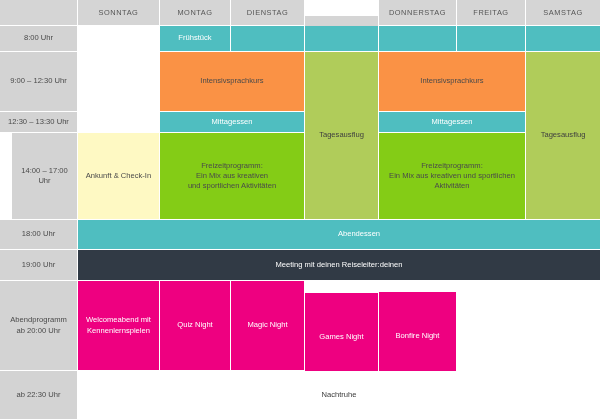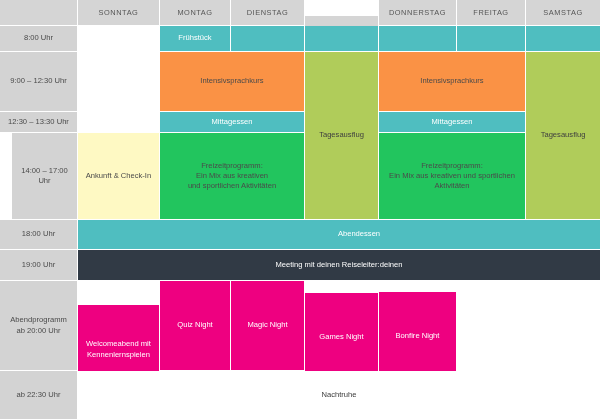--- a/index.html
+++ b/index.html
@@ -95,21 +95,21 @@
     border-bottom: 1px solid #ffffff;
   }
   .navy {
     background: #313a45;
     color: #ffffff;
     font-size: 7.6px;
     border-right: 1px solid #ffffff;
     border-bottom: 1px solid #ffffff;
   }
   .grey {
-    background: #22c55e;
+    background: #84cc16;
     color: #4a4a4a;
     font-size: 7.6px;
     border-right: 1px solid #ffffff;
     border-bottom: 1px solid #ffffff;
   }
   .lightgrey {
     background: #fef9c3;
     color: #4a4a4a;
     font-size: 7.6px;
     border-right: 1px solid #ffffff;
@@ -190,21 +190,21 @@
     </span>
   </div>
 
   <div class="cell green" style="left:305px; top:52px; width:74px; height:168px;">Tagesausflug</div>
   <div class="cell green nobr" style="left:526px; top:52px; width:74px; height:168px;">Tagesausflug</div>
 
   <div class="cell teal nobr" style="left:78px; top:220px; width:562px; height:30px;">Abendessen</div>
 
   <div class="cell navy nobr" style="left:78px; top:250px; width:522px; height:31px;">Meeting mit deinen Reiseleiter:deinen</div>
 
-  <div class="cell pink" style="left:78px;  top:281px; width:82px; height:90px;margin-top:24px;">
+  <div class="cell pink" style="left:78px;  top:281px; width:82px; height:90px;">
     <span class="lines">
       <span>Welcomeabend mit</span>
       <span>Kennenlernspielen</span>
     </span>
   </div>
   <div class="cell pink" style="left:160px; top:281px; width:71px; height:90px;">Quiz Night</div>
   <div class="cell pink" style="left:231px; top:281px; width:74px; height:90px;">Magic Night</div>
   <div class="cell pink" style="left:305px; top:281px; width:74px; height:90px;margin-top:12px;">Games Night</div>
   <div class="cell pink" style="left:379px; top:292px; width:78px; height:90px;">Bonfire Night</div>
 

